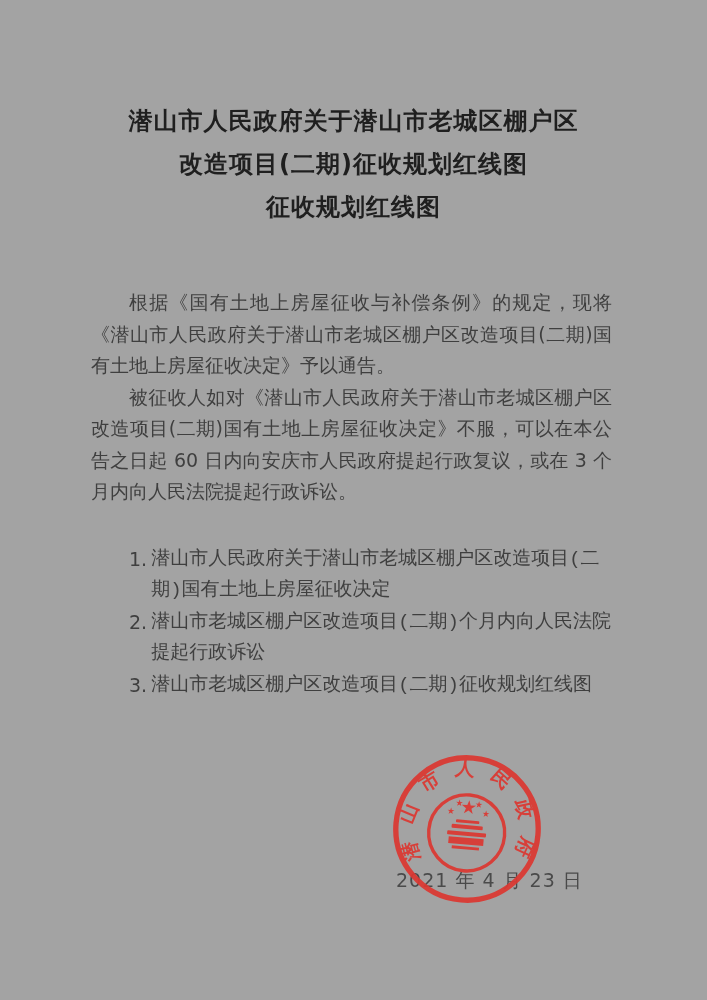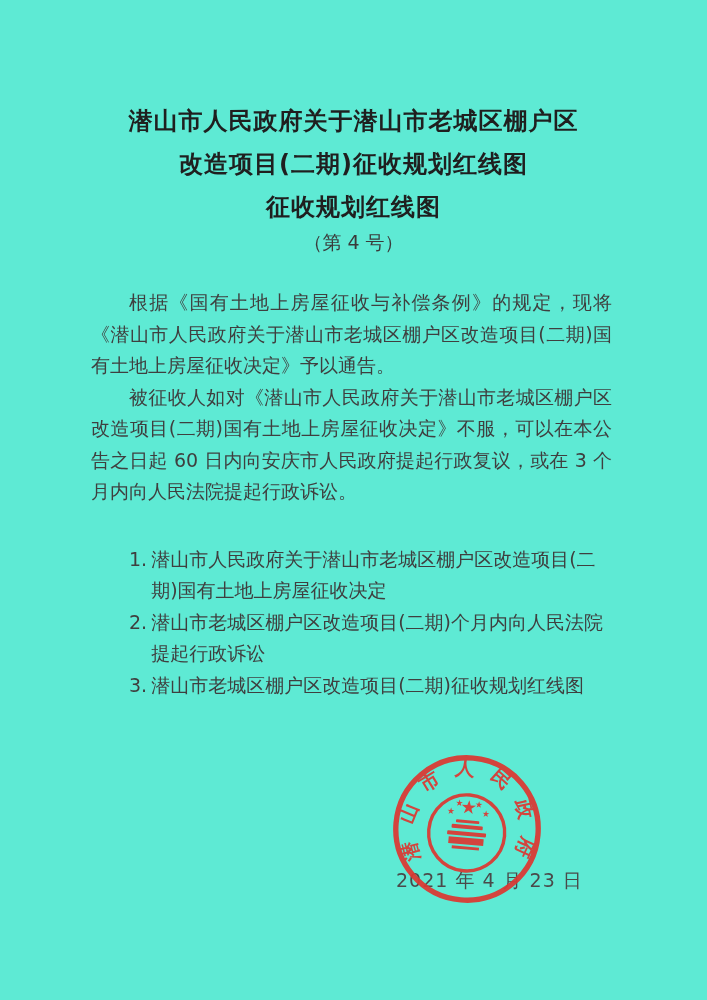--- a/index.html
+++ b/index.html
@@ -5,21 +5,21 @@
   html, body {
     margin: 0;
     padding: 0;
     background: #ffffff;
   }
   .page {
     position: relative;
     width: 707px;
     height: 1000px;
     margin: 0 auto;
-    background: #5eead4;
+    background: #a3a3a3;
     overflow: hidden;
     font-family: "DejaVu Sans", "Liberation Sans", sans-serif;
   }
   .title-block {
     position: absolute;
     top: 100px;
     left: 0;
     width: 707px;
     text-align: center;
     color: #1f1f1f;
@@ -69,20 +69,21 @@
   .att-item {
     display: flex;
   }
   .att-num {
     flex: none;
     padding-right: 4px;
   }
   .att-text {
     flex: 1;
     min-width: 0;
+    font-family: Liberation Mono, monospace;
   }
   .seal {
     position: absolute;
     left: 389px;
     top: 751px;
     width: 156px;
     height: 156px;
     z-index: 3;
     opacity: 0.93;
     transform: rotate(5deg);
@@ -107,21 +108,20 @@
 <body>
 
 <div class="page">
 
   <div class="title-block">
     <div>潜山市人民政府关于潜山市老城区棚户区</div>
     <div>改造项目(二期)征收规划红线图</div>
     <div>征收规划红线图</div>
   </div>
 
-  <div class="doc-number">（第 4 号）</div>
 
   <div class="body-block">
     <p>根据《国有土地上房屋征收与补偿条例》的规定，现将《潜山市人民政府关于潜山市老城区棚户区改造项目(二期)国有土地上房屋征收决定》予以通告。</p>
     <p>被征收人如对《潜山市人民政府关于潜山市老城区棚户区改造项目(二期)国有土地上房屋征收决定》不服，可以在本公告之日起 60 日内向安庆市人民政府提起行政复议，或在 3 个月内向人民法院提起行政诉讼。</p>
 
     <div class="attachments">
       <div class="att-items">
         <div class="att-item">
           <span class="att-num">1.</span>
           <span class="att-text">潜山市人民政府关于潜山市老城区棚户区改造项目(二期)国有土地上房屋征收决定</span>

